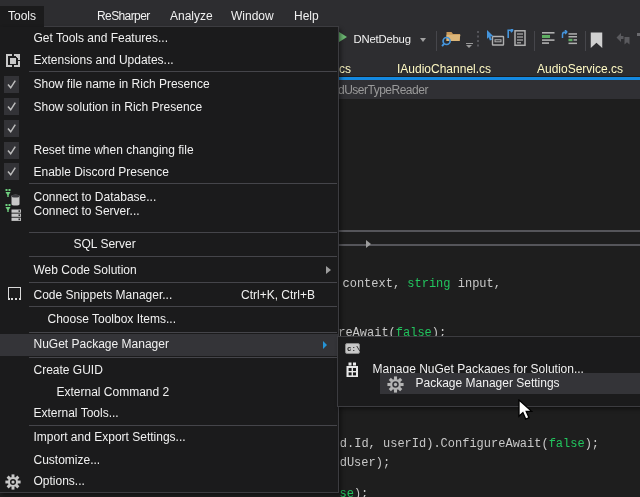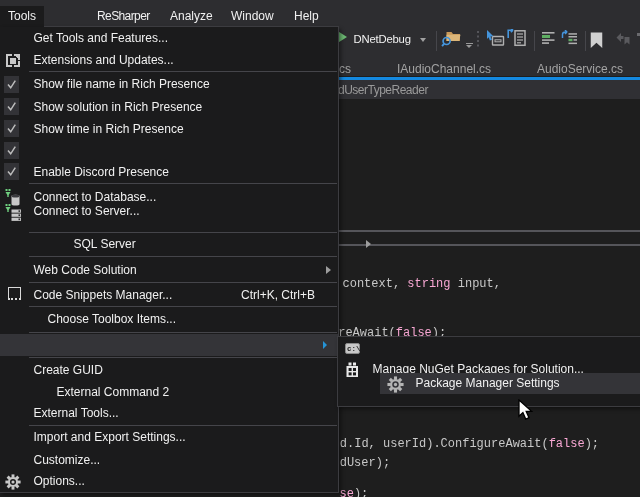--- a/index.html
+++ b/index.html
@@ -6,26 +6,26 @@
 body{width:640px;height:497px;overflow:hidden;position:relative;background:#1e1e1e;
   font-family:"Liberation Sans",sans-serif;font-size:12px;color:#f1f1f1;}
 .abs{position:absolute;}
 
 #topbar{left:0;top:0;width:640px;height:55px;background:#2d2d30;}
 #tabstrip{left:0;top:55px;width:640px;height:21px;background:#2d2d30;}
 #blueline{left:0;top:76.5px;width:640px;height:3.2px;background:#1489e0;}
 #crumb{left:0;top:80px;width:640px;height:19px;background:#303034;}
 .mtext{position:absolute;top:6px;height:21px;line-height:21px;white-space:pre;}
 #toolsbox{left:0;top:6px;width:44px;height:21px;background:#1b1b1c;}
-.tabt{position:absolute;top:59px;height:20px;line-height:20px;color:#a3a3a3;white-space:pre;}
+.tabt{position:absolute;top:59px;height:20px;line-height:20px;color:#fef9c3;white-space:pre;}
 
 .eline{position:absolute;height:2px;background:#55555a;left:338px;width:302px;}
 .code{position:absolute;font-family:"Liberation Mono",monospace;font-size:12px;
   height:14px;line-height:14px;color:#c8c8c8;white-space:pre;}
-.kw{color:#f9a8d4;}
+.kw{color:#22c55e;}
 
 #popup{left:0;top:27px;width:338px;height:464.5px;background:#1b1b1c;
   border-right:1px solid #3c3c40;border-bottom:1px solid #3c3c40;z-index:10;box-shadow:2px 2px 4px rgba(0,0,0,0.45);}
 #popuptop{left:44px;top:26px;width:295px;height:1px;background:#3c3c40;z-index:11;}
 .mi{position:absolute;left:0;width:338px;height:22px;line-height:22px;}
 .mi .lbl{position:absolute;left:33.5px;top:0;white-space:pre;}
 .mi .sc{position:absolute;right:23px;top:0;}
 .sep{position:absolute;left:29px;width:308px;height:1px;background:#45454a;}
 .hl{background:#343438;}
 .arrow{position:absolute;left:325.5px;width:0;height:0;border-left:5px solid #9d9d9d;
@@ -155,26 +155,26 @@
           <path d="M4 8.5 L6.7 11.8 L11.3 4.6" stroke="#bdbdbd" stroke-width="1.5" fill="none"></path>
         </svg></span>
     </div>
 <div class="mi" style="top:95.5px;">
       <span class="lbl">Show solution in Rich Presence</span>
   <span class="chk" style="top:2.5px;"><svg width="15" height="17" viewBox="0 0 15 17">
           <path d="M4 8.5 L6.7 11.8 L11.3 4.6" stroke="#bdbdbd" stroke-width="1.5" fill="none"></path>
         </svg></span>
     </div>
 <div class="mi" style="top:117.5px;">
-      <span class="lbl">Show time in Rich Presence</span>
   <span class="chk" style="top:2.5px;"><svg width="15" height="17" viewBox="0 0 15 17">
           <path d="M4 8.5 L6.7 11.8 L11.3 4.6" stroke="#bdbdbd" stroke-width="1.5" fill="none"></path>
         </svg></span>
     </div>
 <div class="mi" style="top:139px;">
+      <span class="lbl">Reset time when changing file</span>
   <span class="chk" style="top:2.5px;"><svg width="15" height="17" viewBox="0 0 15 17">
           <path d="M4 8.5 L6.7 11.8 L11.3 4.6" stroke="#bdbdbd" stroke-width="1.5" fill="none"></path>
         </svg></span>
     </div>
 <div class="mi" style="top:160.5px;">
       <span class="lbl">Enable Discord Presence</span>
   <span class="chk" style="top:2.5px;"><svg width="15" height="17" viewBox="0 0 15 17">
           <path d="M4 8.5 L6.7 11.8 L11.3 4.6" stroke="#bdbdbd" stroke-width="1.5" fill="none"></path>
         </svg></span>
     </div>
@@ -218,20 +218,21 @@
       <span class="lbl">Code Snippets Manager...</span>
       <span class="sc">Ctrl+K, Ctrl+B</span>
   <div class="abs" style="left:7.5px;top:3px;width:11px;height:10px;border:1.5px solid #d9d9d9;border-bottom:2px dotted #d9d9d9;"></div>
     </div>
 <div class="sep" style="top:306px;"></div>
 <div class="mi" style="top:307.5px;margin-left:14px;">
       <span class="lbl">Choose Toolbox Items...</span>
     </div>
 <div class="sep" style="top:331.5px;"></div>
 <div class="mi hl" style="top:334px;height:21.5px;line-height:21.5px;">
+      <span class="lbl">NuGet Package Manager</span>
   <span class="arrow" style="top:7px;border-left-color:#2593d6;border-left-width:4.5px;left:323px;"></span>
     </div>
 <div class="sep" style="top:356.5px;"></div>
 <div class="mi" style="top:359px;">
       <span class="lbl">Create GUID</span>
     </div>
 <div class="mi" style="top:381px;margin-left:23px;">
       <span class="lbl">External Command 2</span>
     </div>
 <div class="mi" style="top:402px;">

